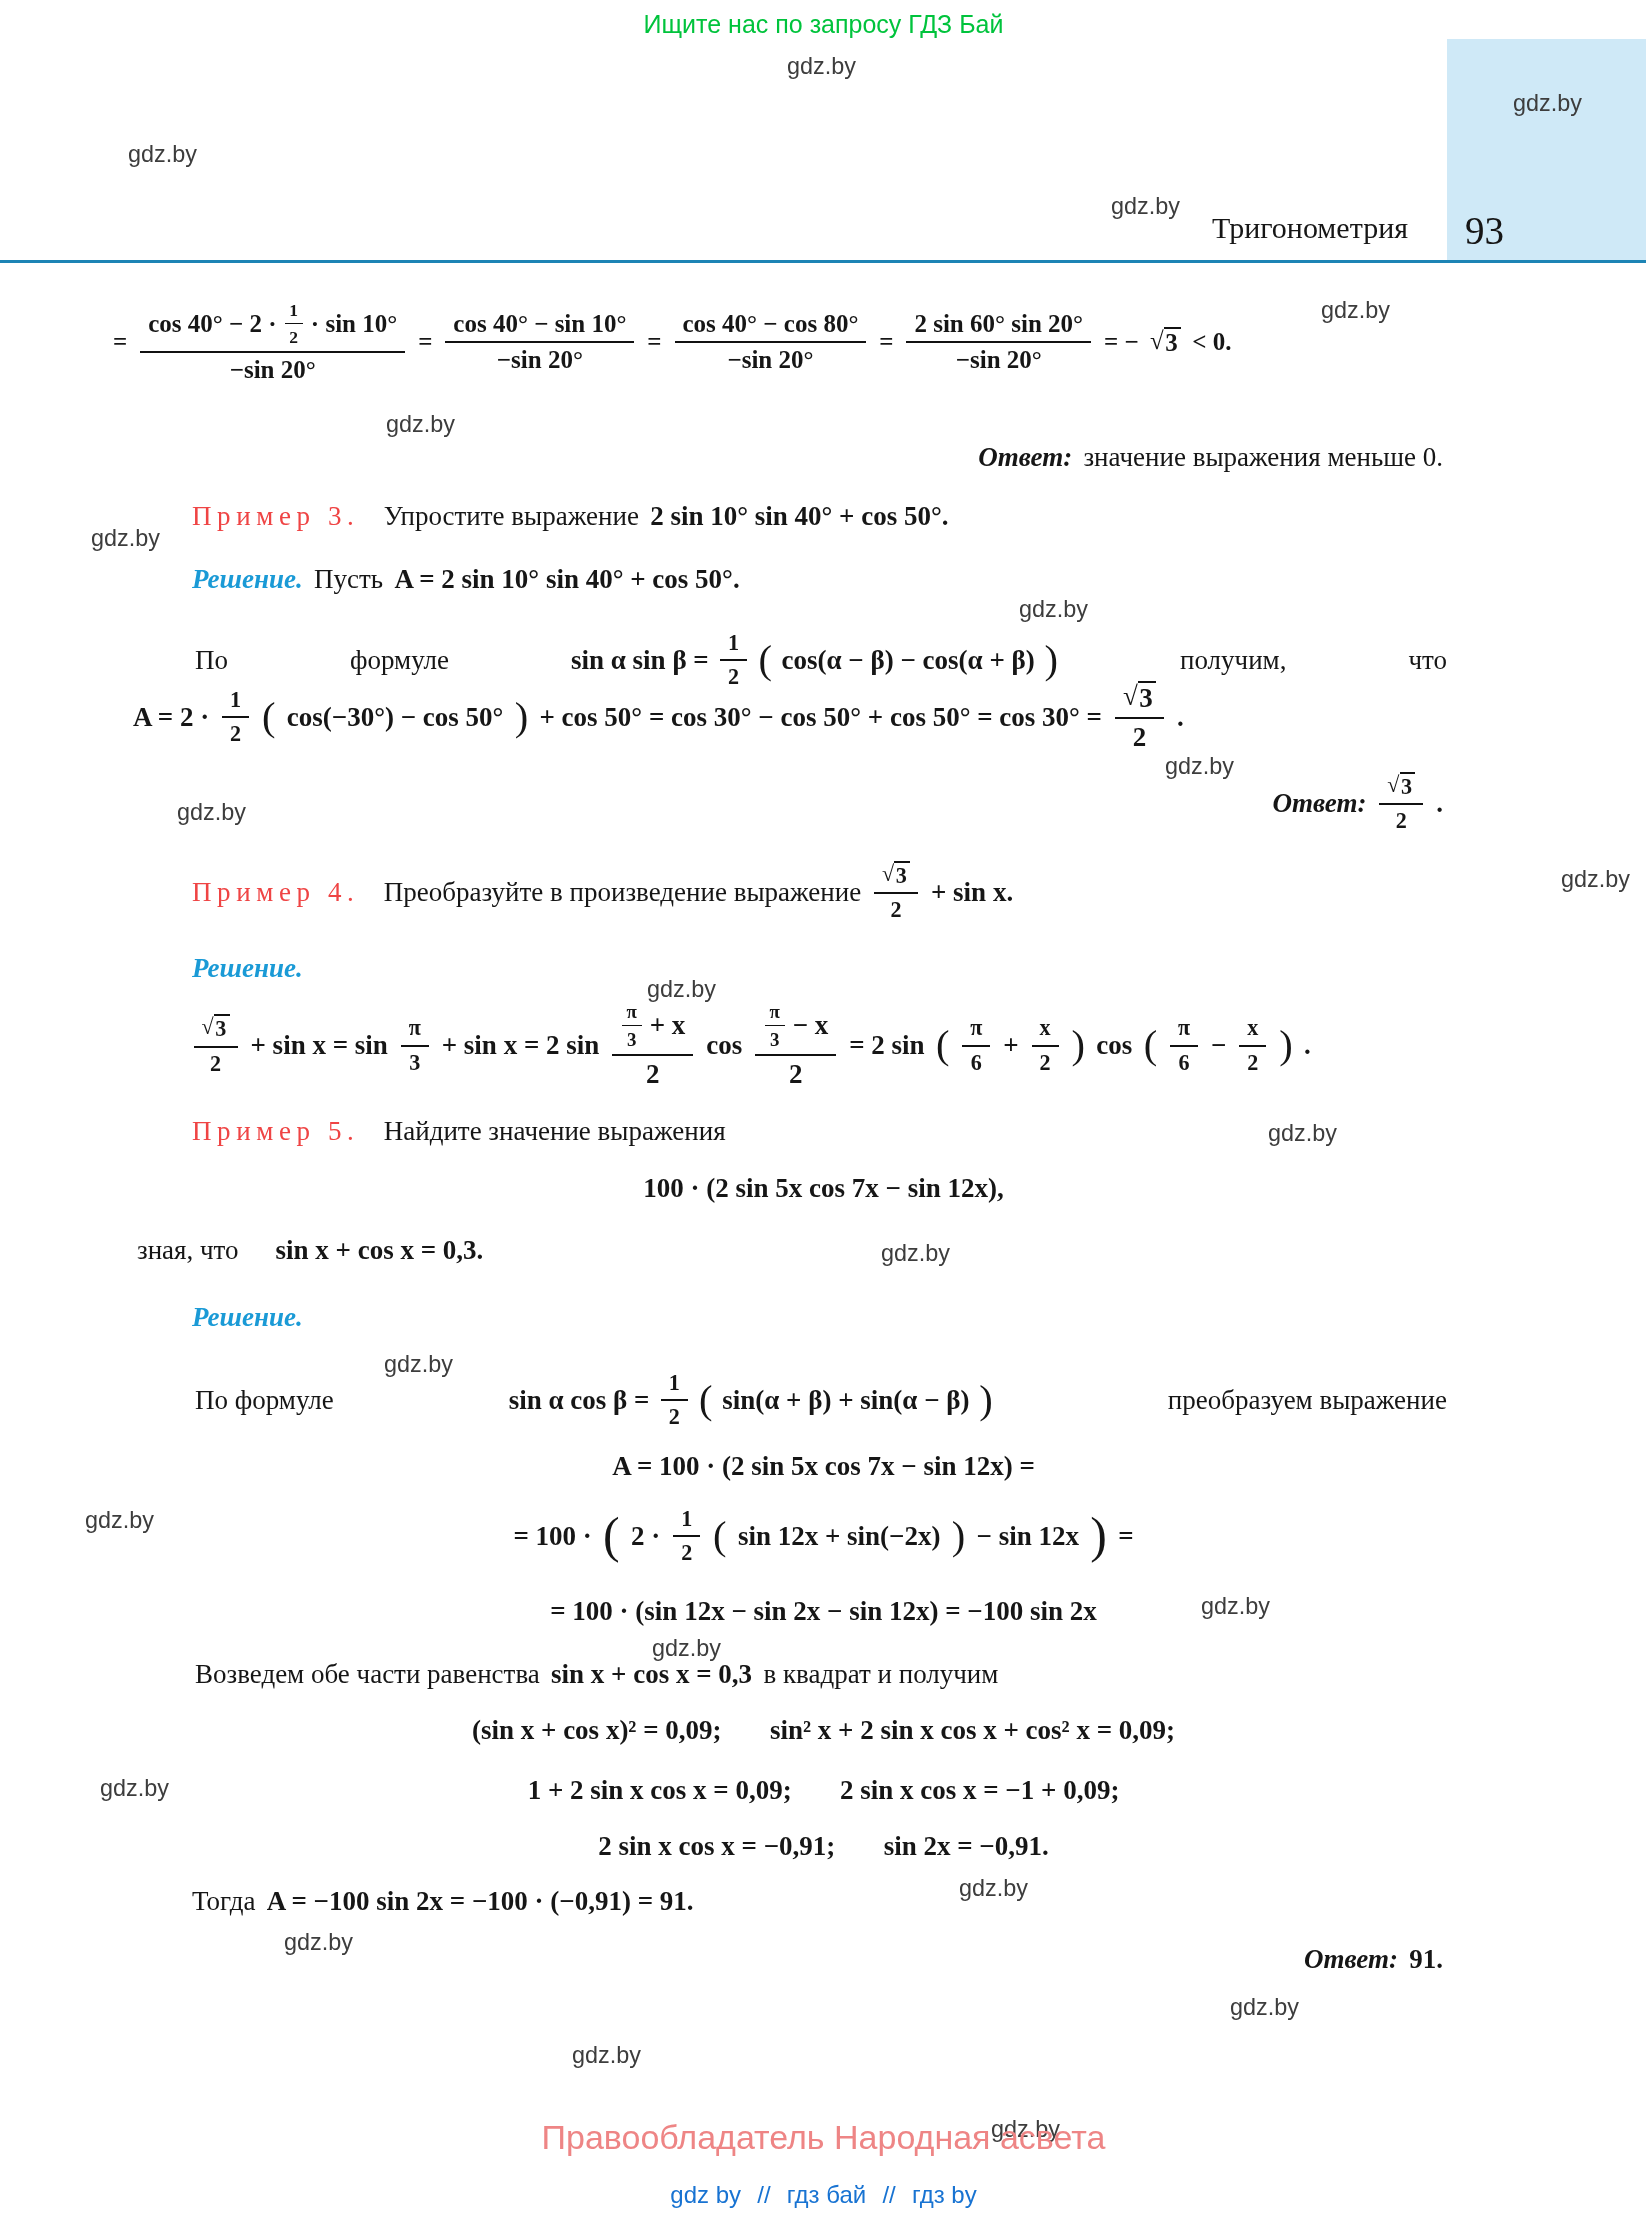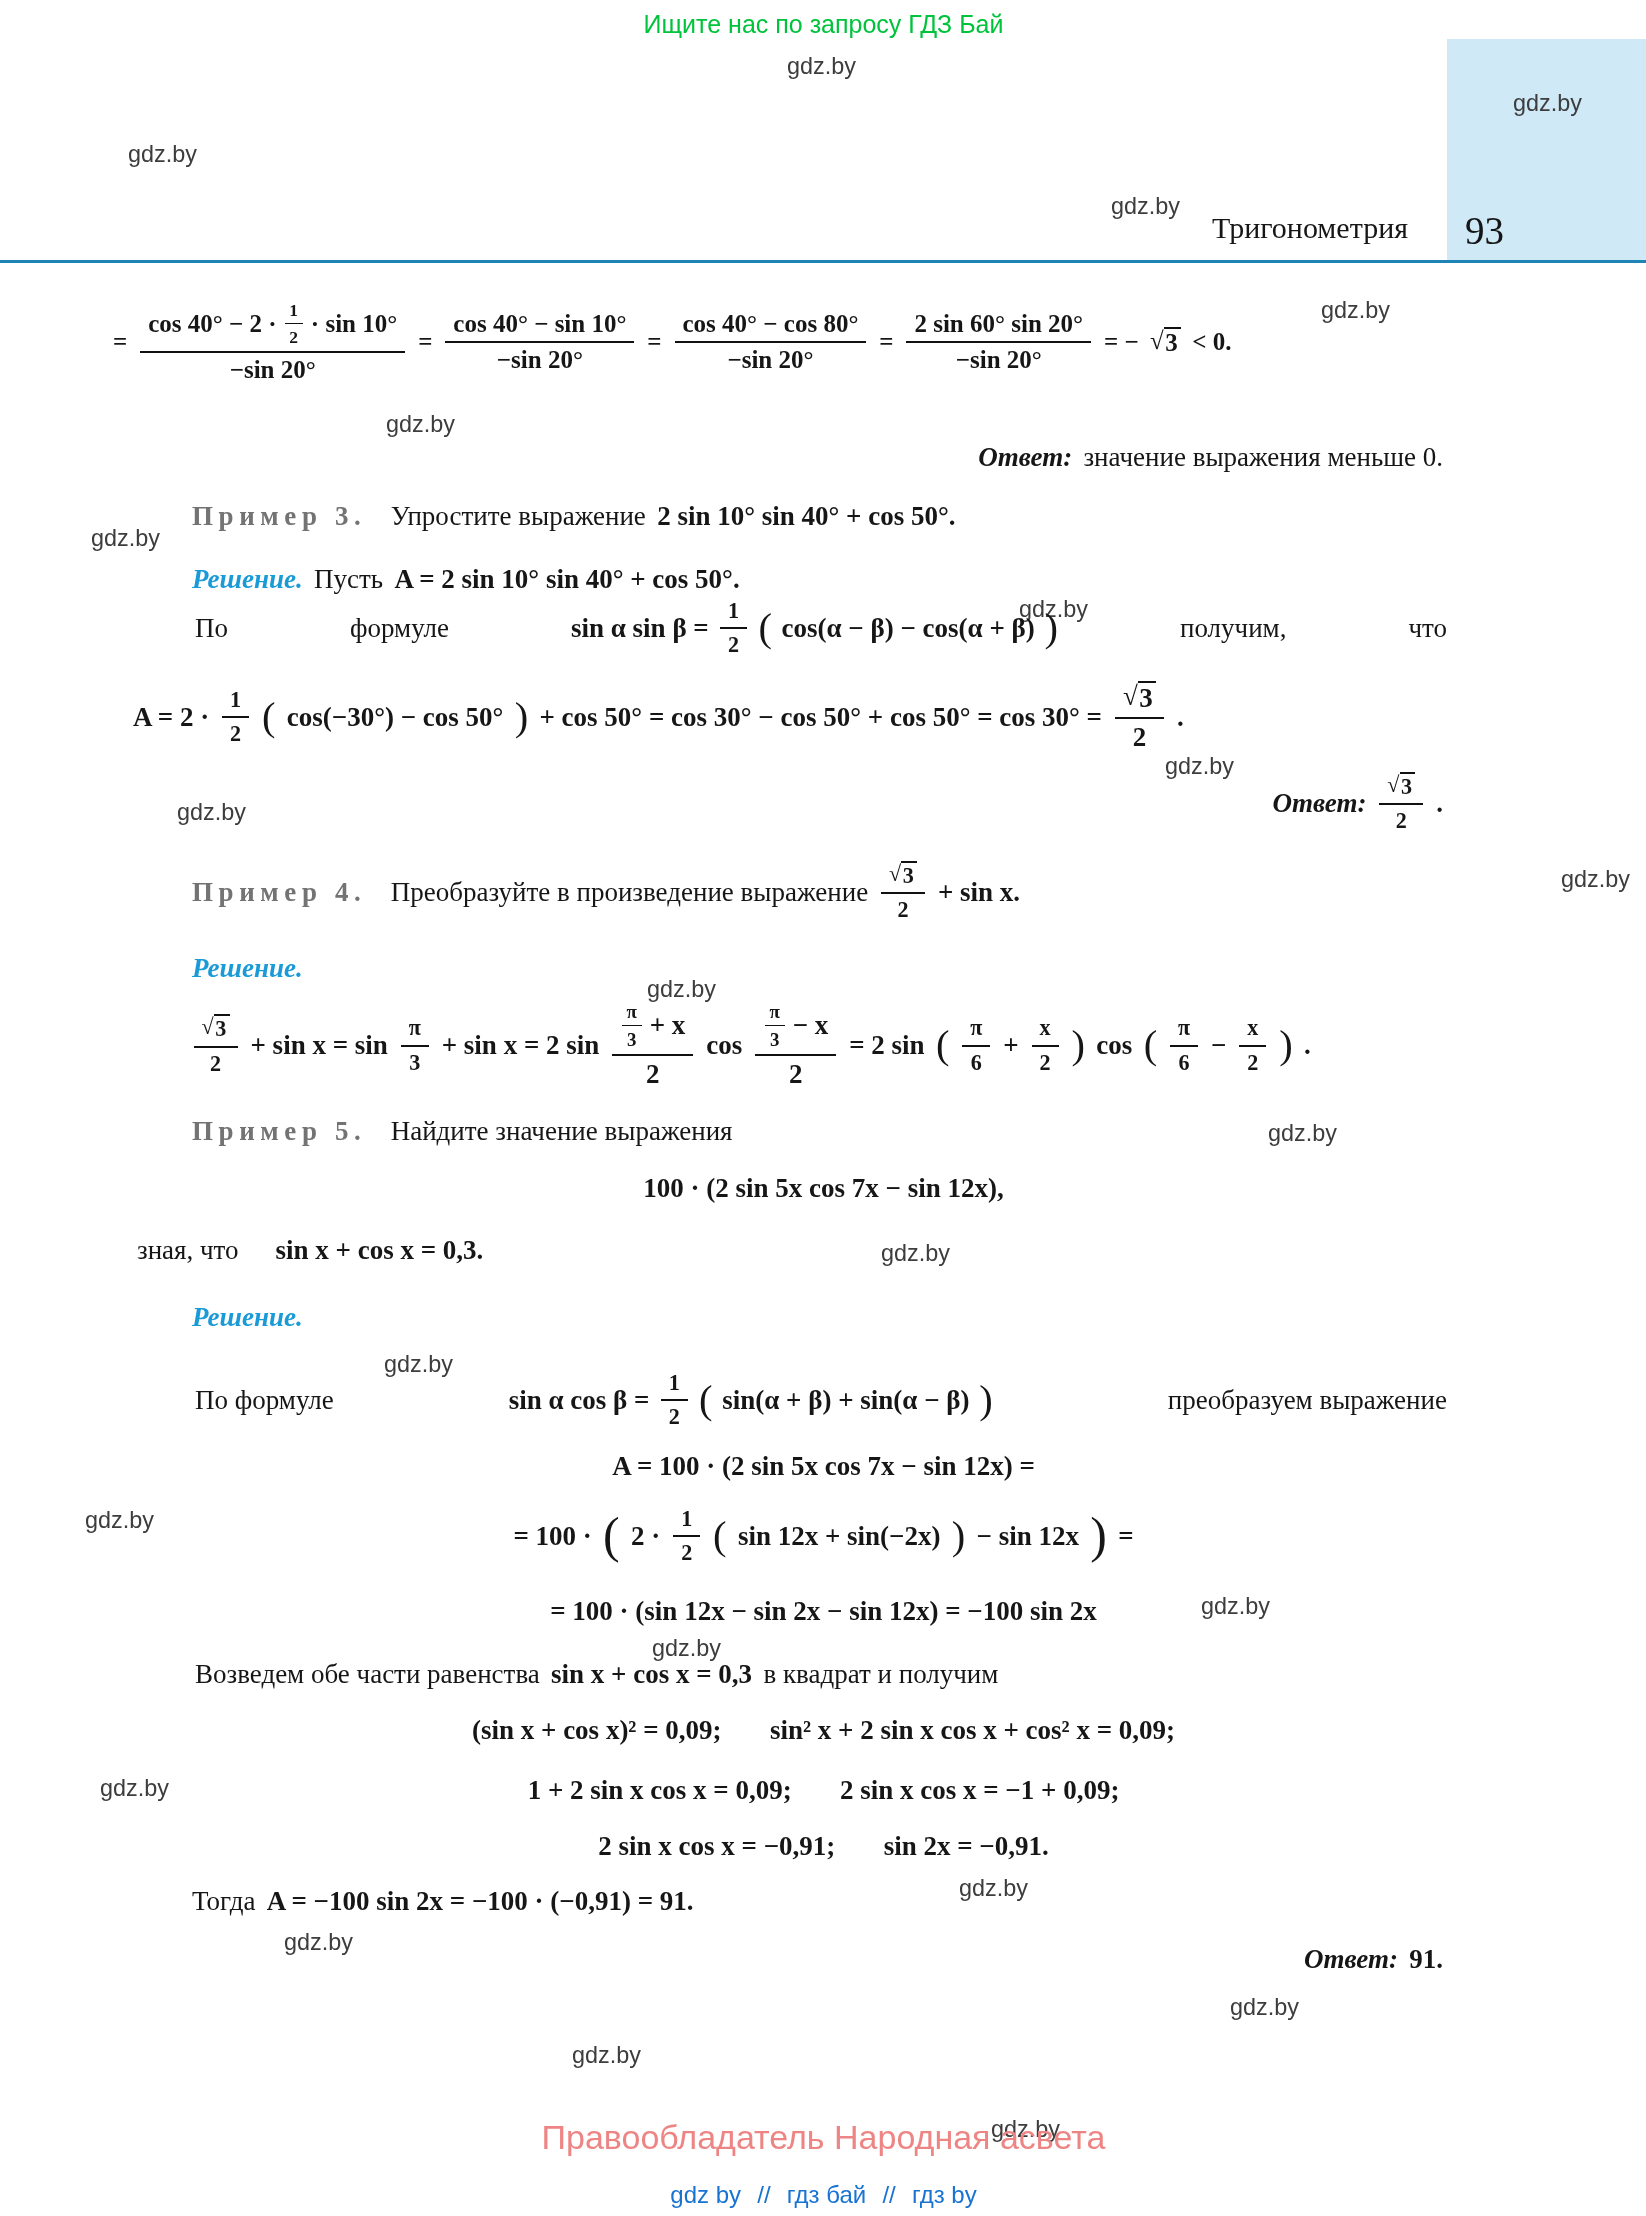--- a/index.html
+++ b/index.html
@@ -36,21 +36,21 @@
   .fsmall { font-size:0.7em; }
   .fsmall .num { border-bottom-width:1.6px; padding:0 4.8px 1.6px; }
   .fmid { font-size:0.82em; }
 
   .sqrt { white-space:nowrap; font-weight:700; display:inline-flex; align-items:flex-start; }
   .sqrt .rad { border-top:2.4px solid #111; padding:0 3.2px 0 1.6px; }
 
   .bp  { display:inline-block; font-size:1.5em; font-weight:400; line-height:1; }
   .bp2 { display:inline-block; font-size:1.85em; font-weight:400; line-height:1; }
 
-  .ex-label  { color:#737373; font-weight:700; letter-spacing:5.6px; margin-right:13px; }
+  .ex-label  { color:#ef4444; font-weight:400; letter-spacing:5.6px; margin-right:13px; }
   .sol-label { color:#1a9ad6; font-weight:700; font-style:italic; }
   .ans-label { font-weight:700; font-style:italic; }
 
   .publisher { position:absolute; top:2118px; left:0; width:100%; text-align:center;
                font-family:"Liberation Sans", sans-serif; font-size:34px; color:#ee8585; }
   .links { position:absolute; top:2181px; left:0; width:100%; text-align:center;
            font-family:"Liberation Sans", sans-serif; font-size:24px; color:#1873d2; }
   .links .lnk { color:#1873d2; margin:0 6.4px; cursor:pointer;text-align:right; }
   .links .sep { color:#1873d2; margin:0 3.2px; }
 </style>
@@ -136,21 +136,21 @@
     <span class="tx">Упростите выражение</span>
     <span class="mi">2 sin 10° sin 40° + cos 50°.</span>
   </div>
 
   <div class="line" style="left:192px; top:564px;">
     <span class="sol-label">Решение.</span>
     <span class="tx">Пусть</span>
     <span class="mi">A = 2 sin 10° sin 40° + cos 50°.</span>
   </div>
 
-  <div class="line justify-line" style="left:195px; top:598px; width:1252px;">
+  <div class="line justify-line" style="left:195px; top:630px; width:1252px;">
     <span class="tx">По</span>
     <span class="tx">формуле</span>
     <span class="cluster">
       <span class="mi">sin α sin β =</span>
       <span class="frac fmid">
         <span class="num">1</span>
         <span class="den">2</span>
       </span>
       <span class="bp">(</span>
       <span class="mi">cos(α − β) − cos(α + β)</span>

